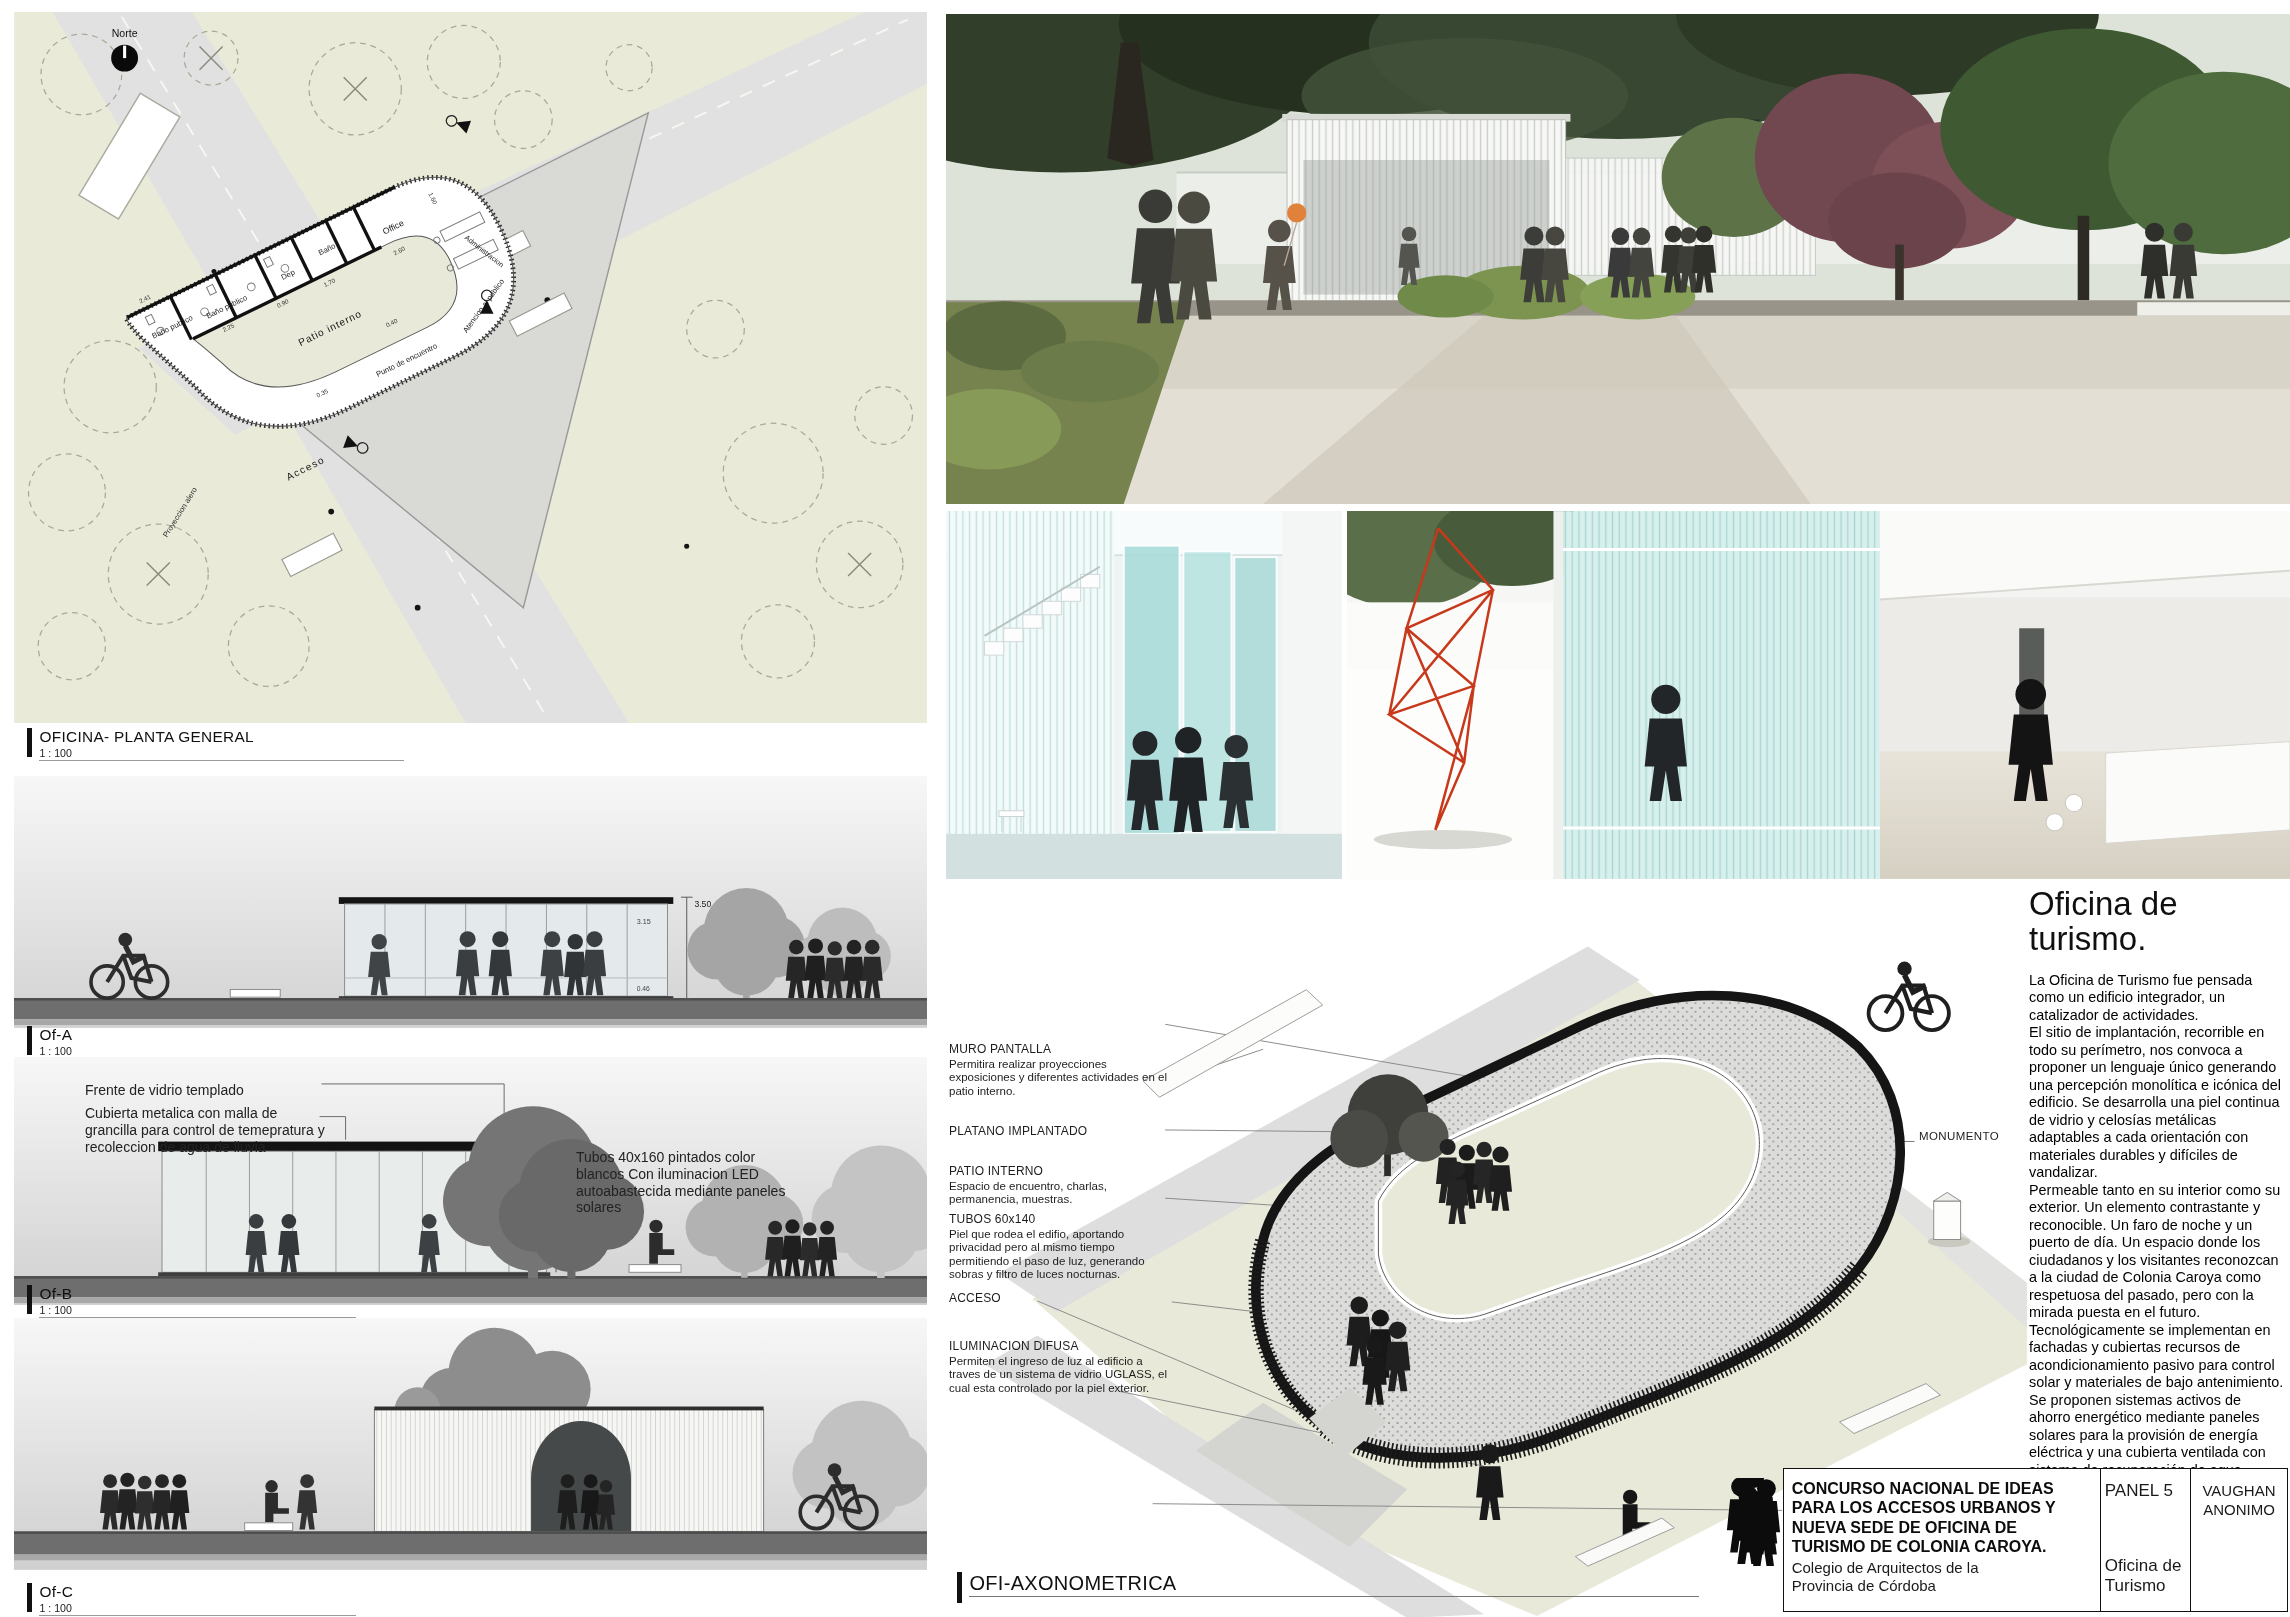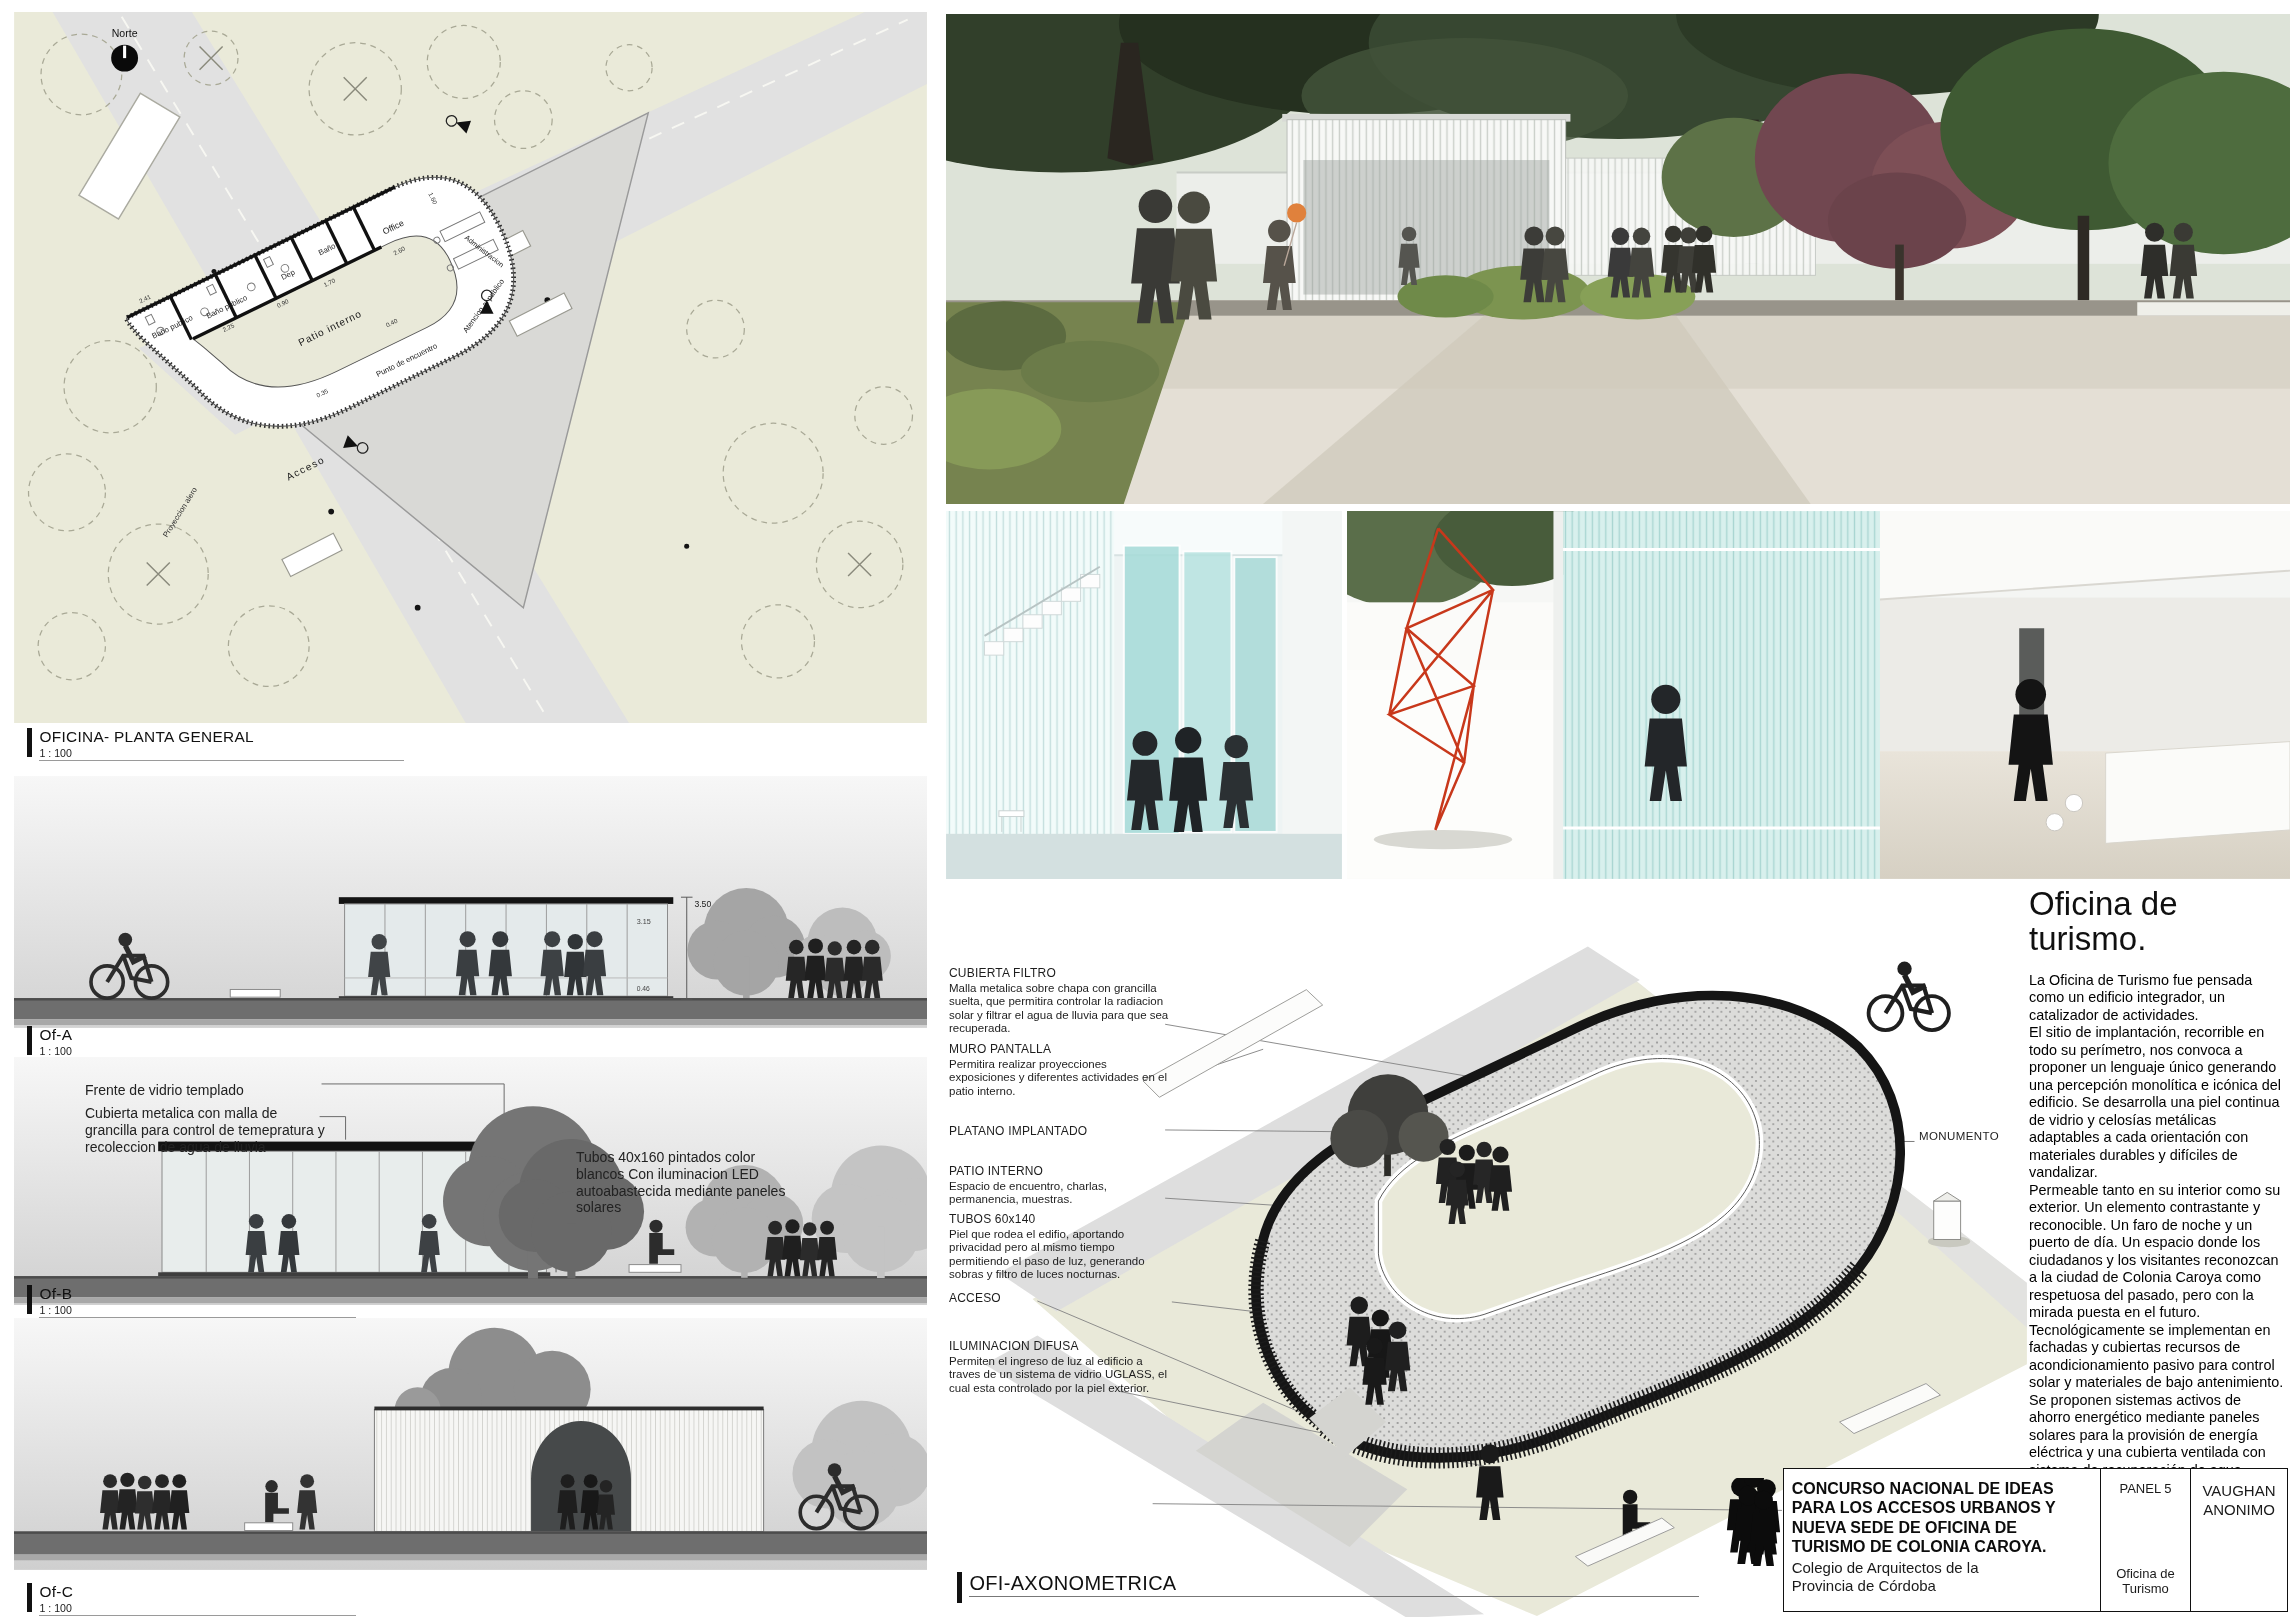--- a/index.html
+++ b/index.html
@@ -27,21 +27,21 @@
   .descr h1{font-size:33px;font-weight:400;line-height:1.07;margin:0 0 15.4px 0;color:#101010;}
   .descr p{font-size:14.4px;line-height:1.215;margin:0;color:#000000;}
   
   .tblock{position:absolute;left:1783px;top:1468px;width:503px;height:142px;
           border:1.9px solid #111;background:#fff;display:flex;}
   .tblock .cell{border-right:1.9px solid #111;box-sizing:border-box;}
   .tblock .cell:last-child{border-right:none;}
   .tb-main{flex:1;padding:9.6px 7.7px 0 7.7px;text-align:left;}
   .tb-main .comp{font-weight:bold;font-size:16px;line-height:1.22;color:#0d0d0d;}
   .tb-main .org{font-size:15px;line-height:1.25;margin-top:1.9px;}
-  .tb-panel{width:90px;text-align:center;display:flex;flex-direction:column;justify-content:space-between;padding:11.5px 3.8px 15.4px 3.8px;font-size:13px;}
+  .tb-panel{width:90px;display:flex;flex-direction:column;justify-content:space-between;padding:11.5px 3.8px 15.4px 3.8px;font-size:17px;}
   .tb-author{width:96px;text-align:center;padding-top:11.5px;font-size:15px;line-height:1.3;}
 </style>
 </head>
 <body>
 
 <div id="poster">
 
   <svg class="abs" style="left:14.4px;top:11.5px" width="913" height="711" viewBox="0 0 950 740">
     <defs>
       <g id="pmark">
@@ -621,24 +621,20 @@
     <polygon points="930,560 1020,520 1035,532 945,572" fill="#fbfbf9" stroke="#999"></polygon>
     <polygon points="655,700 745,660 758,670 668,710" fill="#fafaf8" stroke="#999"></polygon>
 
     <g transform="translate(1042,368)">
       <ellipse cx="2" cy="4" rx="22" ry="6" fill="#c9c9c0"></ellipse>
       <rect x="-14" y="-38" width="28" height="40" fill="#fdfdfc" stroke="#8a8a86"></rect>
       <polygon points="-14,-38 0,-47 14,-38" fill="#eeeeea" stroke="#8a8a86"></polygon>
     </g>
   </svg>
 
-  <div class="callout" style="top:966px">
-    <div class="ct">CUBIERTA FILTRO</div>
-    <div class="cb">Malla metalica sobre chapa con grancilla suelta, que permitira controlar la radiacion solar y filtrar el agua de lluvia para que sea recuperada.</div>
-  </div>
   <div class="callout" style="top:1042px">
     <div class="ct">MURO PANTALLA</div>
     <div class="cb">Permitira realizar proyecciones exposiciones y diferentes actividades en el patio interno.</div>
   </div>
   <div class="callout" style="top:1124px">
     <div class="ct">PLATANO IMPLANTADO</div>
     <div class="cb"></div>
   </div>
   <div class="callout" style="top:1164px">
     <div class="ct">PATIO INTERNO</div>

